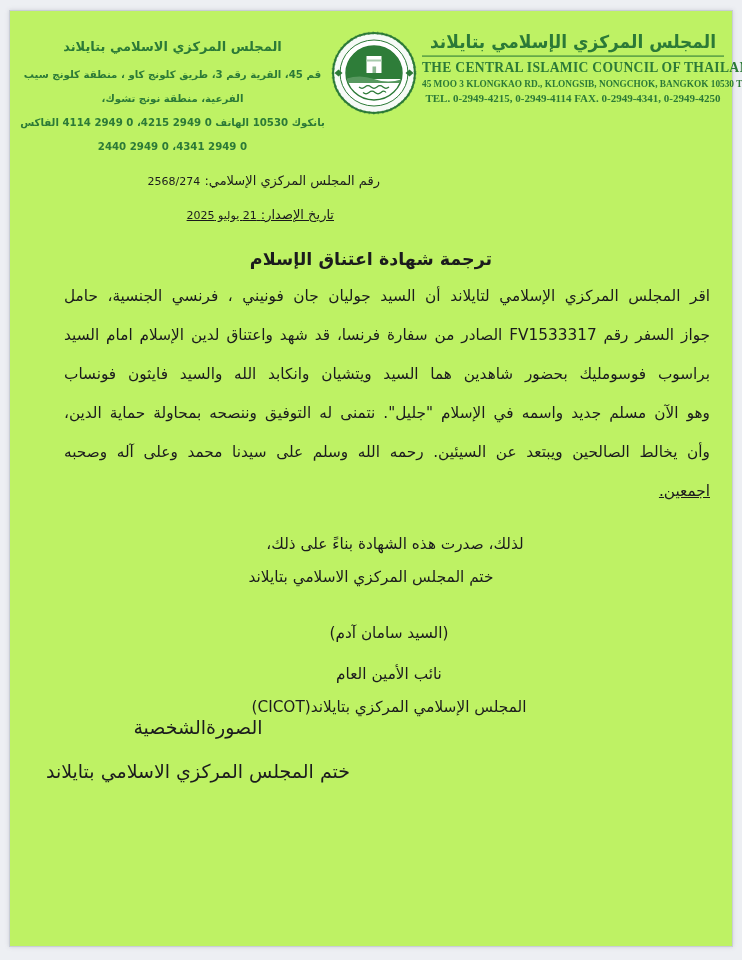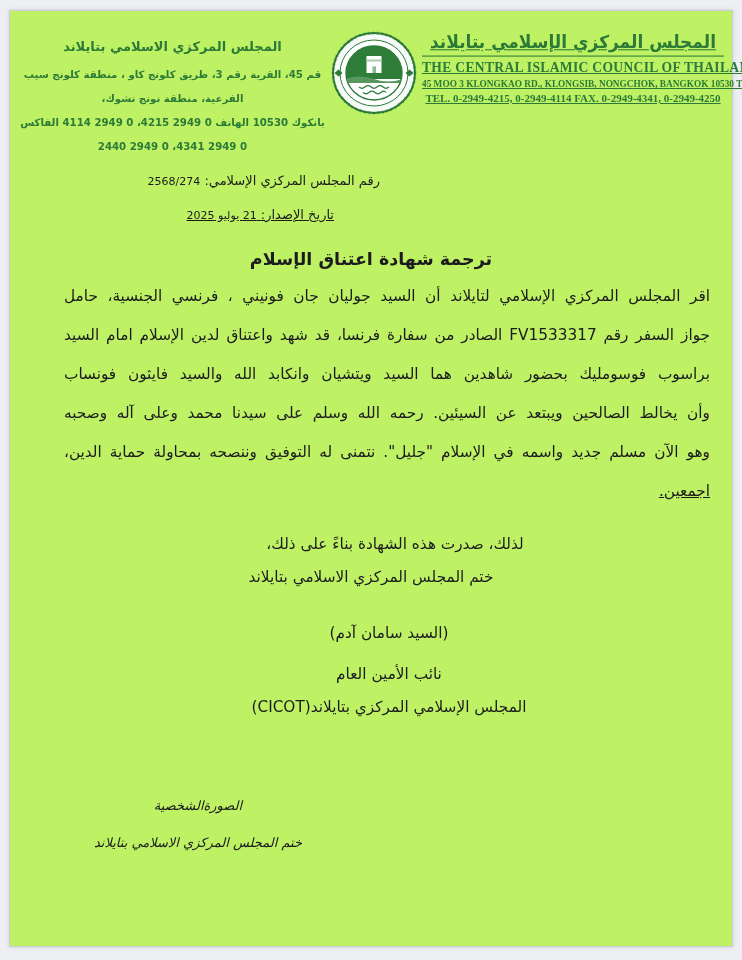--- a/index.html
+++ b/index.html
@@ -21,21 +21,21 @@
   
   .header{
     display:flex;direction:ltr;
     justify-content:space-between;align-items:flex-start;
     margin-top:15px;padding:0 8px;
   }
   .h-ar{width:312px;text-align:center;direction:rtl;color:#2c7a37;padding-top:13px;}
   .h-ar-title{font-size:13px;font-weight:700;margin-bottom:9px;}
   .h-ar-addr{font-size:10.2px;font-weight:700;line-height:24px;}
   .h-logo{width:96px;display:flex;justify-content:center;padding-top:3px;}
-  .h-en{width:302px;text-align:center;color:#2c7a37;direction:ltr;padding-top:6px;text-decoration:underline;}
+  .h-en{width:302px;text-align:center;color:#2c7a37;direction:ltr;padding-top:6px;}
   .h-callig{
     direction:rtl;font-size:17px;font-weight:700;letter-spacing:1px;
     border-bottom:1.5px solid #2c7a37;padding-bottom:3px;margin-bottom:4px;
     transform:scaleY(1.05);
   }
   .h-en-name{font-family:"Liberation Serif",serif;font-size:13.6px;font-weight:700;letter-spacing:.3px;margin-bottom:3px;white-space:nowrap;}
   .h-en-addr{font-family:"Liberation Serif",serif;font-size:9.3px;font-weight:700;margin-bottom:3px;white-space:nowrap;}
   .h-en-tel{font-family:"Liberation Serif",serif;font-size:11px;font-weight:700;white-space:nowrap;}
   
   .meta{margin:13px 16px 0 0;width:fit-content;margin-right:352px;}
@@ -55,23 +55,23 @@
   
   .closing{margin-top:24px;text-align:center;font-size:15.3px;}
   .closing-l1{transform:translateX(24px);}
   .closing-l2{margin-top:15px;}
   
   .signature{margin-top:38px;text-align:center;font-size:15.3px;transform:translateX(18px);}
   .sig-title{margin-top:23px;}
   .sig-org{margin-top:15px;}
   
   .footer{
-    margin-top:82px;width:352px;
+    width:352px;
     margin-right:auto;margin-left:12px;
-    text-align:center;font-size:13px;font-style:italic;
+    text-align:center;font-size:19px;
   }
   .f-seal{margin-top:22px;}
 </style>
 </head>
 <body>
 
 <div class="page">
   <div class="paper">
 
     <header class="header">
@@ -122,22 +122,22 @@
         <span class="num">21 يوليو 2025</span>
       </div>
     </div>
 
     <h1 class="title">ترجمة شهادة اعتناق الإسلام</h1>
 
     <div class="body-text">
       <div class="bline just">اقر المجلس المركزي الإسلامي لتايلاند أن السيد جوليان جان فونيني ، فرنسي الجنسية، حامل</div>
       <div class="bline just">جواز السفر رقم  FV1533317  الصادر من سفارة فرنسا، قد شهد واعتناق لدين الإسلام امام السيد</div>
       <div class="bline just">براسوب فوسومليك بحضور شاهدين هما السيد ويتشيان وانكابد الله والسيد فايثون فونساب</div>
+      <div class="bline just">وهو الآن مسلم جديد واسمه في الإسلام "جليل". نتمنى له التوفيق وننصحه بمحاولة حماية الدين،</div>
       <div class="bline just">وأن يخالط الصالحين ويبتعد عن السيئين. رحمه الله وسلم على سيدنا محمد وعلى آله وصحبه</div>
-      <div class="bline just">وهو الآن مسلم جديد واسمه في الإسلام "جليل". نتمنى له التوفيق وننصحه بمحاولة حماية الدين،</div>
       <div class="bline blast">اجمعين.</div>
     </div>
 
     <div class="closing">
       <div class="closing-l1">لذلك، صدرت هذه الشهادة بناءً على ذلك،</div>
       <div class="closing-l2">ختم المجلس المركزي الاسلامي بتايلاند</div>
     </div>
 
     <div class="signature">
       <div class="sig-name">(السيد سامان آدم)</div>

